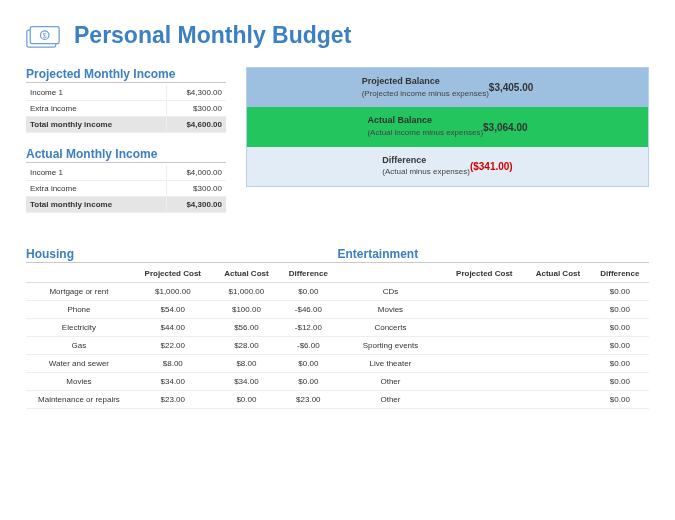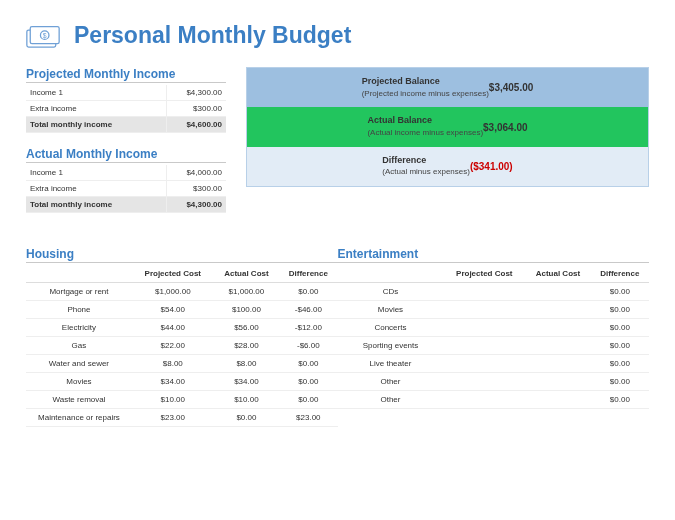--- a/index.html
+++ b/index.html
@@ -216,26 +216,20 @@
             <td>$8.00</td>
             <td>$0.00</td>
           </tr>
           <tr>
             <td>Movies</td>
             <td>$34.00</td>
             <td>$34.00</td>
             <td>$0.00</td>
           </tr>
           <tr>
-            <td>Waste removal</td>
-            <td>$10.00</td>
-            <td>$10.00</td>
-            <td>$0.00</td>
-          </tr>
-          <tr>
             <td>Maintenance or repairs</td>
             <td>$23.00</td>
             <td>$0.00</td>
             <td>$23.00</td>
           </tr>
         </tbody>
     </table>
   </div>
   <div class="cat-col">
     <div class="section-title">Entertainment</div>

